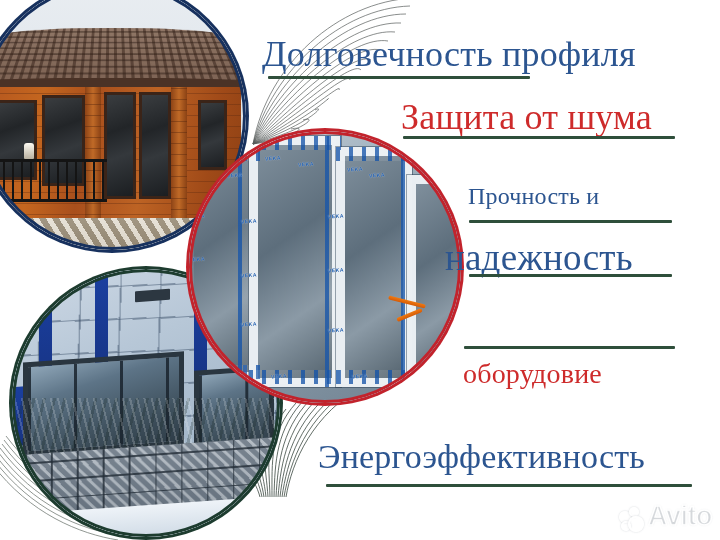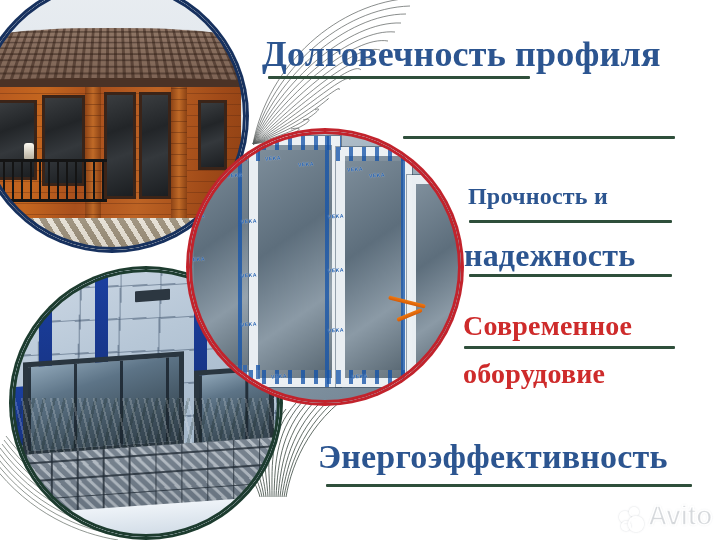--- a/index.html
+++ b/index.html
@@ -203,21 +203,21 @@
     position: absolute;
     background: #2c3741;
     transform: skewY(-4deg);
     border-radius: 1px;
   }
 
   
   .tline {
     position: absolute;
     white-space: nowrap;
-    font-weight: bold;
+    font-weight: normal;
     line-height: 1;
     letter-spacing: .2px;
     text-align: center;
   }
   .tline.blue { color: #2c5590; }
   .tline.red  { color: #ce2b2b; }
   .rule {
     position: absolute;
     height: 3px;
     background: #2f4f3b;
@@ -390,29 +390,29 @@
 
       <div class="veka-strap" style="left:73%; top:62%; width:14%; height:4px; transform:rotate(14deg);"></div>
       <div class="veka-strap" style="left:76%; top:67%; width:10%; height:4px; transform:rotate(-22deg);"></div>
     </div>
     <div class="ring"></div>
   </div>
 
   <div class="tline blue" style="left:262px; top:36px; font-size:36px;">Долговечность профиля</div>
   <div class="rule" style="left:268px; top:76px; width:262px;"></div>
 
+  <div class="tline red" style="left:401px; top:99px; font-size:36px;">Защита от шума</div>
   <div class="rule" style="left:403px; top:136px; width:272px;"></div>
 
   <div class="tline blue" style="left:468px; top:184px; font-size:24px;">Прочность и</div>
   <div class="rule" style="left:469px; top:220px; width:203px;"></div>
 
-  <div class="tline blue" style="left:464px; top:239px; font-size:32px;">надежность</div>
+  <div class="tline blue" style="left:445px; top:239px; font-size:37px;">надежность</div>
   <div class="rule" style="left:469px; top:274px; width:203px;"></div>
 
-  <div class="tline red" style="left:463px; top:312px; font-size:28px;">Современное</div>
   <div class="rule" style="left:464px; top:346px; width:211px;"></div>
 
   <div class="tline blue" style="left:318px; top:440px; font-size:34px;">Энергоэффективность</div>
 
   <div class="tline red" style="left:463px; top:360px; font-size:28px;">оборудовие</div>
   <div class="rule" style="left:326px; top:484px; width:366px;"></div>
 
   <div id="avito">
     <div class="dots">
       <i style="left:0px;  top:6px;  width:8px;  height:8px;"></i>

